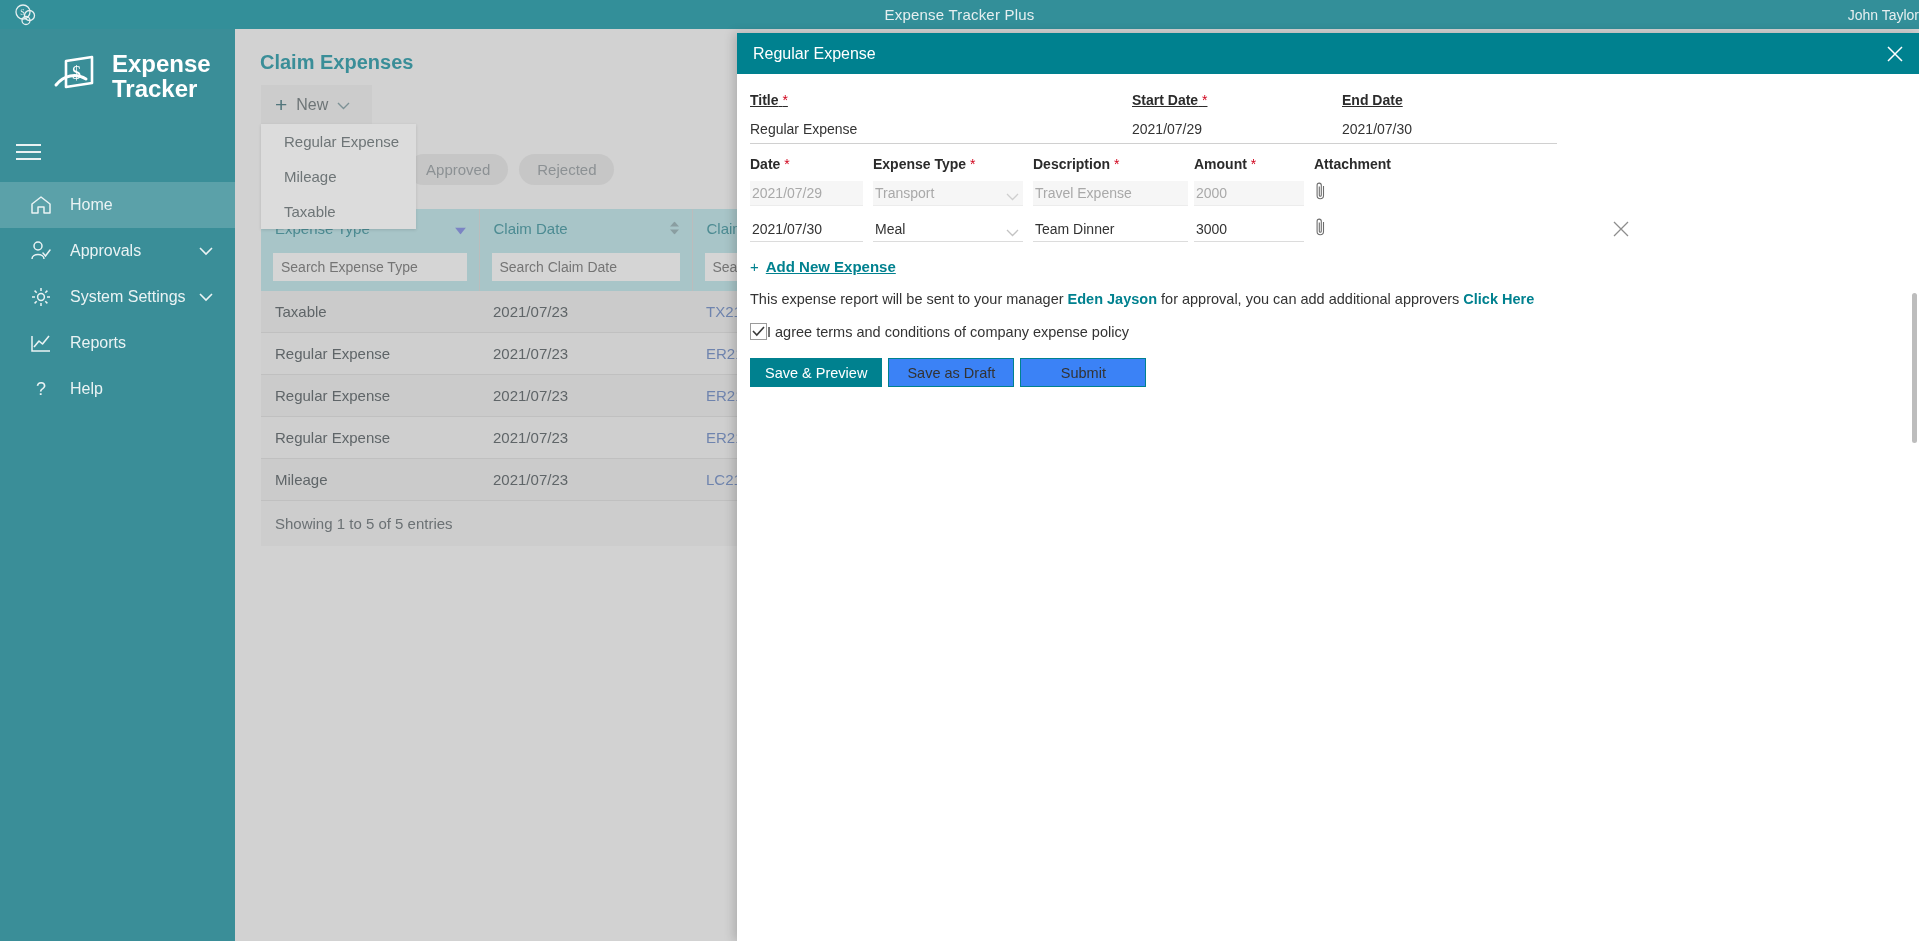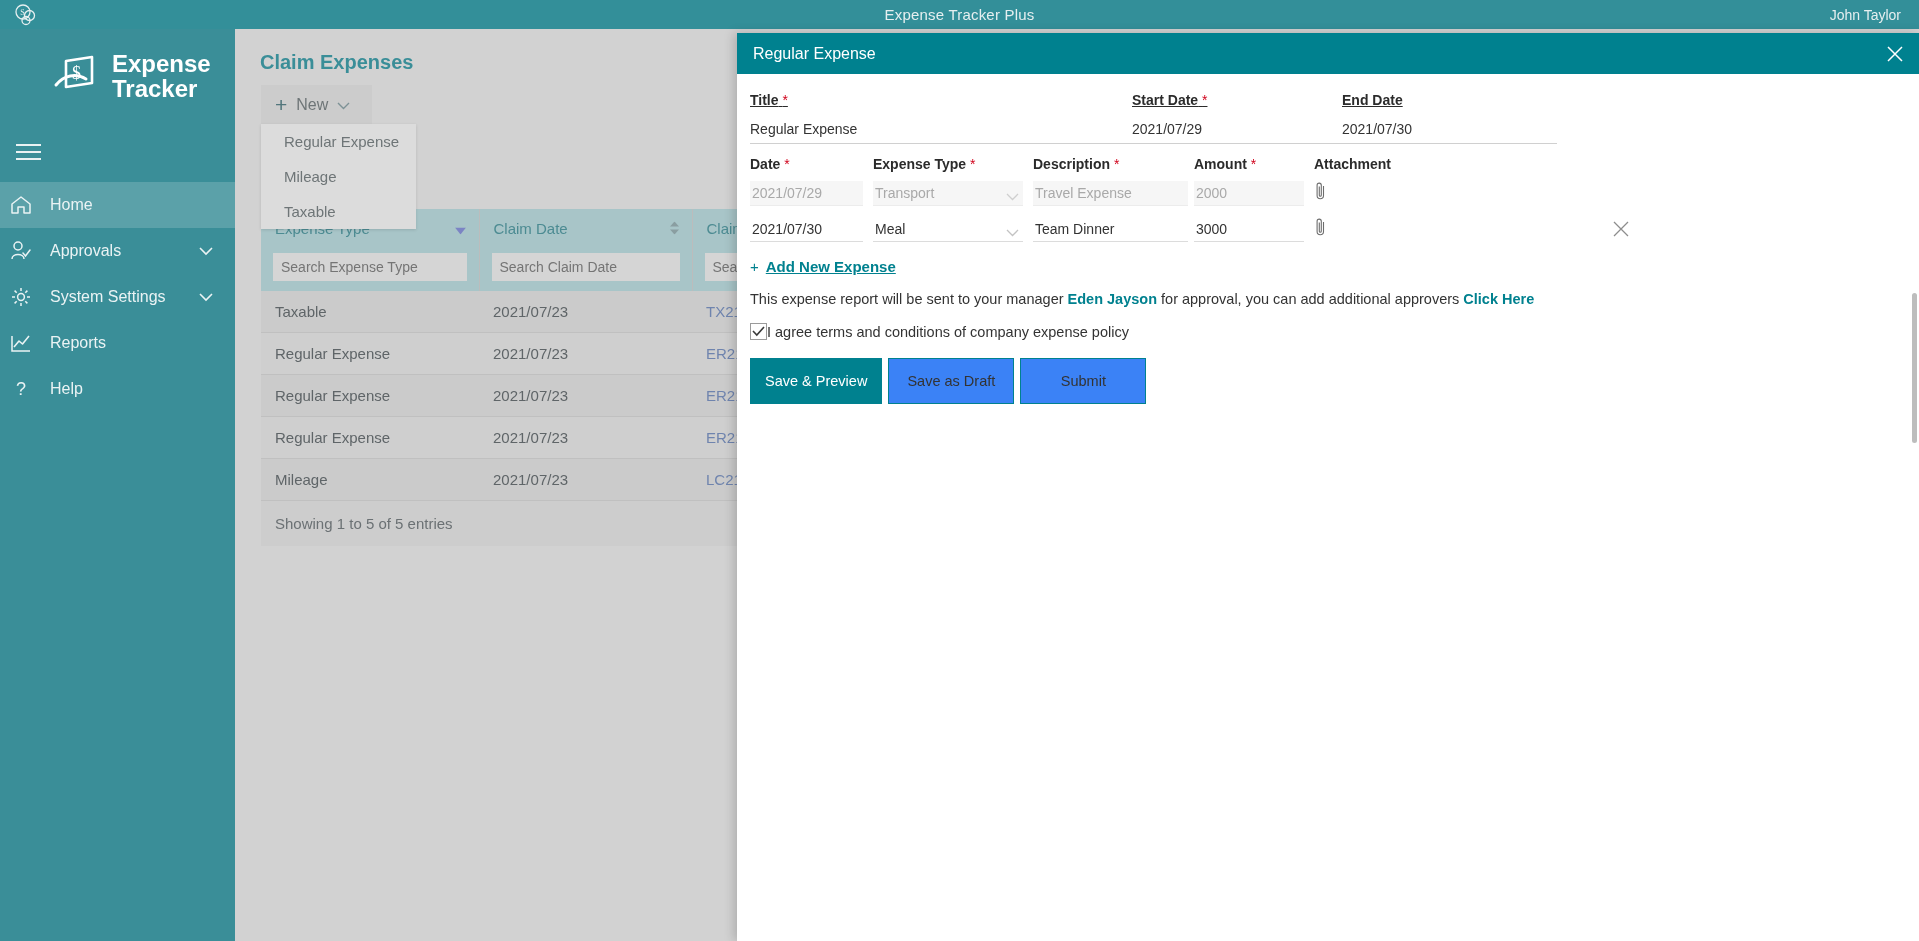--- a/index.html
+++ b/index.html
@@ -18,21 +18,21 @@
   }
   #topbar .sp-logo {
     position: absolute; left: 14px; top: 3px;
     width: 24px; height: 24px;
   }
   #topbar .app-title {
     position: absolute; left: 0; width: 1919px; text-align: center;
     color: #e6eff0; font-size: 15px; letter-spacing: .2px;
   }
   #topbar .user-name {
-    position: absolute; right: 18px;
+    position: absolute; right: 0;
     color: #e6eff0; font-size: 14px;
   }
 
   
   #sidebar {
     position: absolute; top: 29px; left: 0; width: 235px; height: 912px;
     background: #3a8e98;
   }
   .brand {
     position: relative; height: 105px;
@@ -47,21 +47,21 @@
   .hamburger {
     position: absolute; left: 16px; top: 115px;
     width: 25px; height: 16px;
   }
   .hamburger span {
     display: block; height: 2px; background: #e9f2f3; margin-bottom: 5px;
   }
   .nav { position: absolute; top: 153px; left: 0; width: 235px; }
   .nav-item {
     display: flex; align-items: center;
-    height: 46px; padding-left: 6px;
+    height: 46px; padding-left: 26px;
     color: #eaf3f4; font-size: 16px;
     position: relative;
     cursor: pointer;
   }
   .nav-item.active { background: #5ba1a9; }
   .nav-ico {
     width: 30px; height: 26px; margin-right: 14px;
     display: flex; align-items: center; justify-content: center;
   }
   .nav-ico svg { display: block; }
@@ -226,21 +226,21 @@
   .agree { margin-top: 16px; display: flex; align-items: center; gap: 0; }
   .cbox {
     width: 17px; height: 17px; border: 1px solid #9b9b9b; background: #fff;
     display: flex; align-items: center; justify-content: center;
     cursor: pointer;
   }
   .agree-txt { font-size: 14.5px; color: #333; }
 
   .btn-row { margin-top: 18px; display: flex; gap: 6px; }
   .btn {
-    height: 46px; min-width: 126px; padding: 0 14px;
+    height: 29px; min-width: 126px; padding: 0 14px;
     font-size: 14.5px; cursor: pointer;
     display: flex; align-items: center; justify-content: center;
     font-family: "Liberation Sans", sans-serif;
   }
   .btn.primary { background: #00818f; color: #fff; border: 1px solid #00818f; }
   .btn.ghost { background: #3b82f6; color: #333; border: 1px solid #00818f; }
 
   .scrollbar {
     position: absolute; right: 2px; top: 260px;
     width: 5px; height: 150px; background: #bdbdbd; border-radius: 3px;
@@ -366,20 +366,26 @@
         </svg>
     </span>
   </div>
 
   <div class="dropdown-menu">
     <div class="dd-item">Regular Expense</div>
     <div class="dd-item">Mileage</div>
     <div class="dd-item">Taxable</div>
   </div>
 
+  <div class="pill-row">
+    <div class="pill circle"></div>
+    <div class="pill">Pending</div>
+    <div class="pill">Approved</div>
+    <div class="pill">Rejected</div>
+  </div>
 
   <div class="table-wrap">
     <table>
       <colgroup>
           <col style="width:218px">
           <col style="width:213px">
           <col style="width:704px">
         </colgroup>
       <thead>
         <tr>

